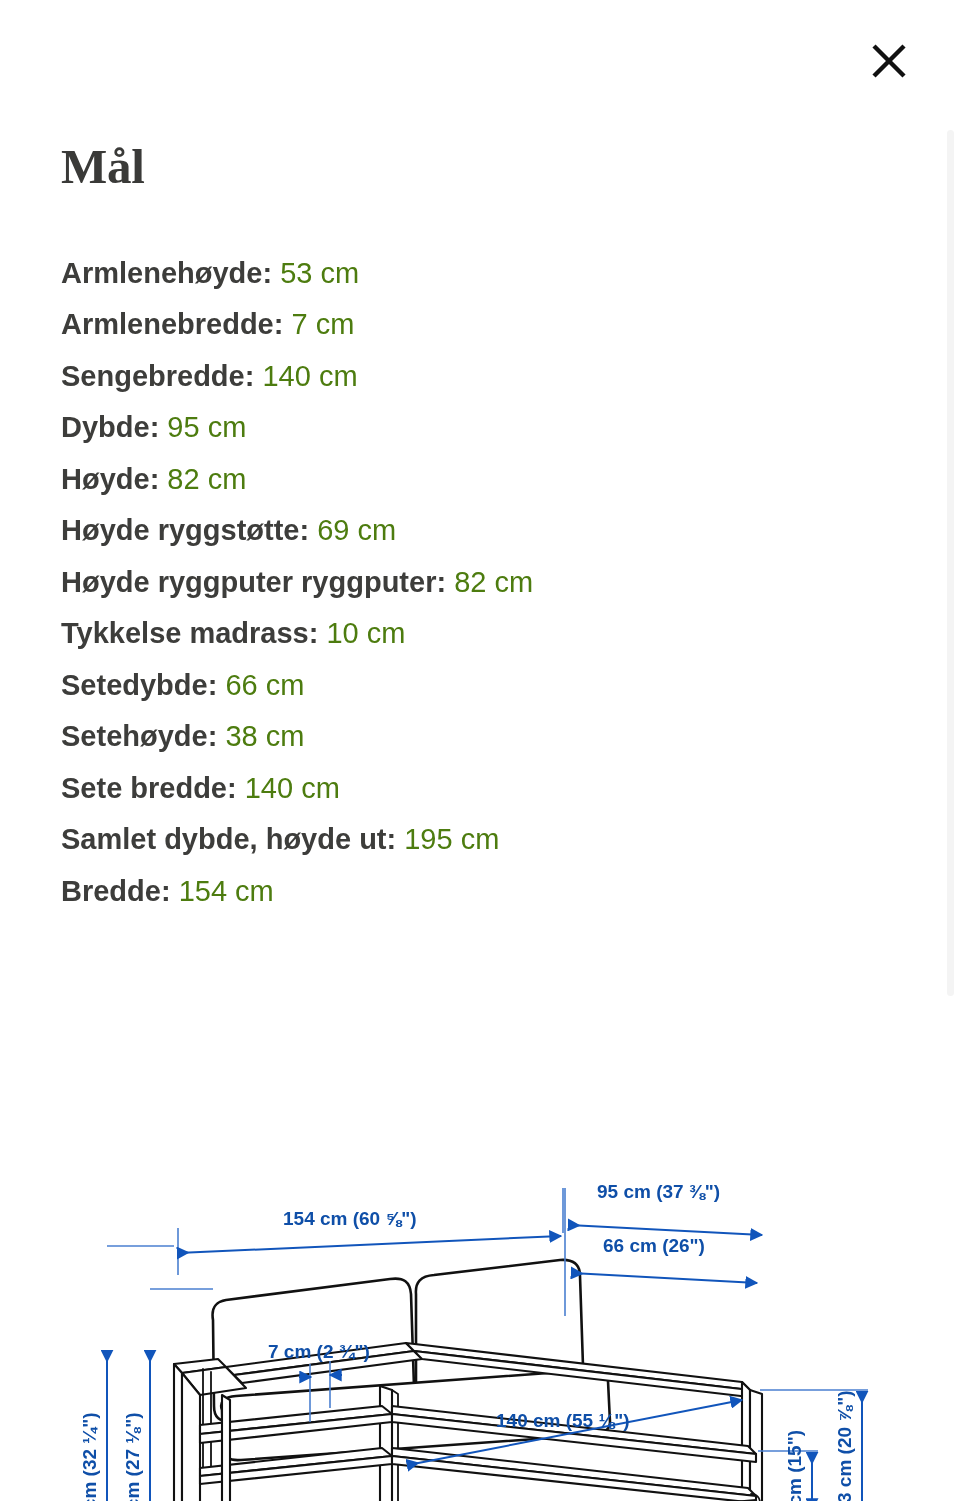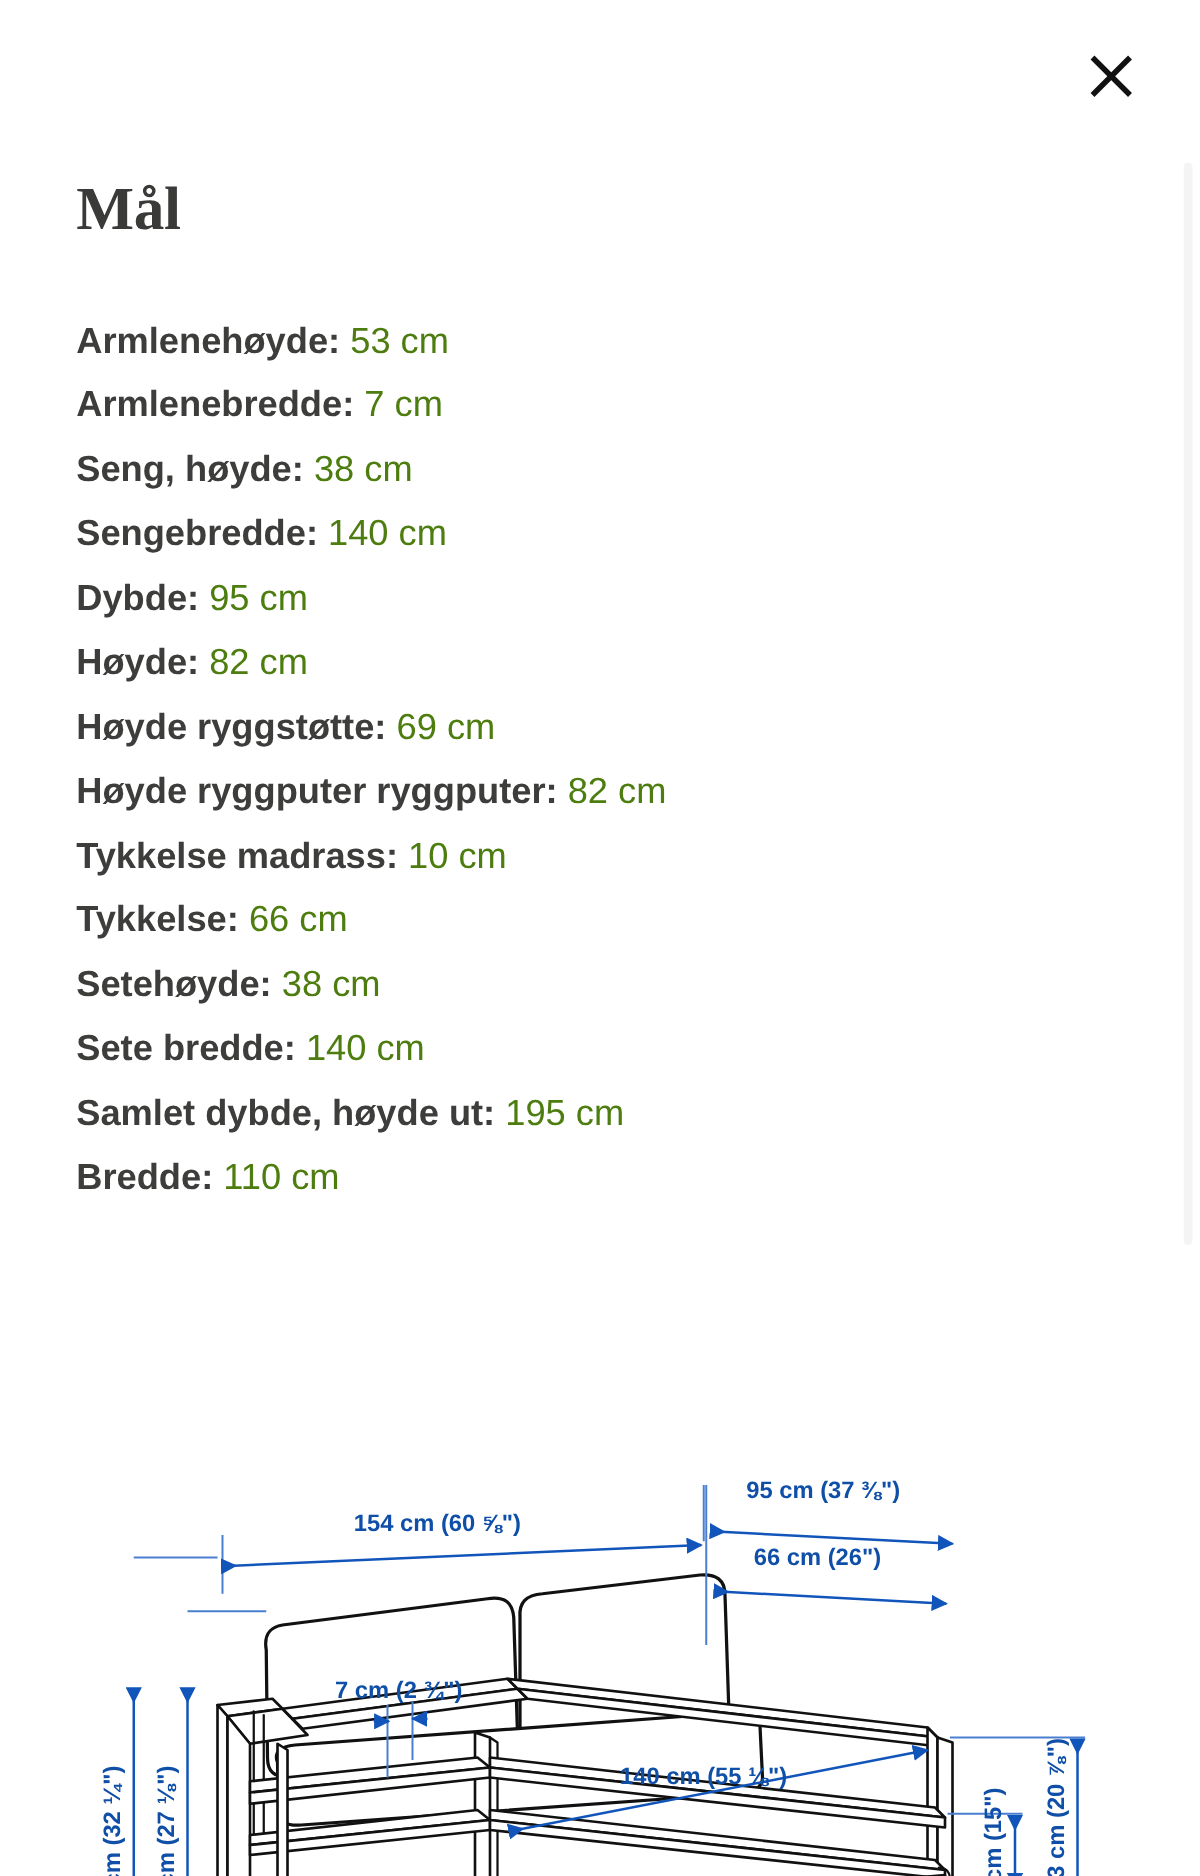--- a/index.html
+++ b/index.html
@@ -142,24 +142,20 @@
     <ul class="spec-list">
       <li class="spec-item">
         <span class="spec-label">Armlenehøyde:</span>
         <span class="spec-value">53 cm</span>
       </li>
       <li class="spec-item">
         <span class="spec-label">Armlenebredde:</span>
         <span class="spec-value">7 cm</span>
       </li>
       <li class="spec-item">
-        <span class="spec-label">Seng, høyde:</span>
-        <span class="spec-value">38 cm</span>
-      </li>
-      <li class="spec-item">
         <span class="spec-label">Sengebredde:</span>
         <span class="spec-value">140 cm</span>
       </li>
       <li class="spec-item">
         <span class="spec-label">Dybde:</span>
         <span class="spec-value">95 cm</span>
       </li>
       <li class="spec-item">
         <span class="spec-label">Høyde:</span>
         <span class="spec-value">82 cm</span>
@@ -170,38 +166,38 @@
       </li>
       <li class="spec-item">
         <span class="spec-label">Høyde ryggputer ryggputer:</span>
         <span class="spec-value">82 cm</span>
       </li>
       <li class="spec-item">
         <span class="spec-label">Tykkelse madrass:</span>
         <span class="spec-value">10 cm</span>
       </li>
       <li class="spec-item">
-        <span class="spec-label">Tykkelse:</span>
+        <span class="spec-label">Setedybde:</span>
         <span class="spec-value">66 cm</span>
       </li>
       <li class="spec-item">
         <span class="spec-label">Setehøyde:</span>
         <span class="spec-value">38 cm</span>
       </li>
       <li class="spec-item">
         <span class="spec-label">Sete bredde:</span>
         <span class="spec-value">140 cm</span>
       </li>
       <li class="spec-item">
         <span class="spec-label">Samlet dybde, høyde ut:</span>
         <span class="spec-value">195 cm</span>
       </li>
       <li class="spec-item">
         <span class="spec-label">Bredde:</span>
-        <span class="spec-value">110 cm</span>
+        <span class="spec-value">154 cm</span>
       </li>
     </ul>
 
     <div class="scroll-track"></div>
 
     <div class="diagram-wrap">
       <svg width="960" height="431" viewBox="0 0 960 431">
 
         <defs>
           <marker id="arrL" viewBox="0 0 10 10" refX="9" refY="5" markerWidth="6.5" markerHeight="6.5" orient="auto-start-reverse">

